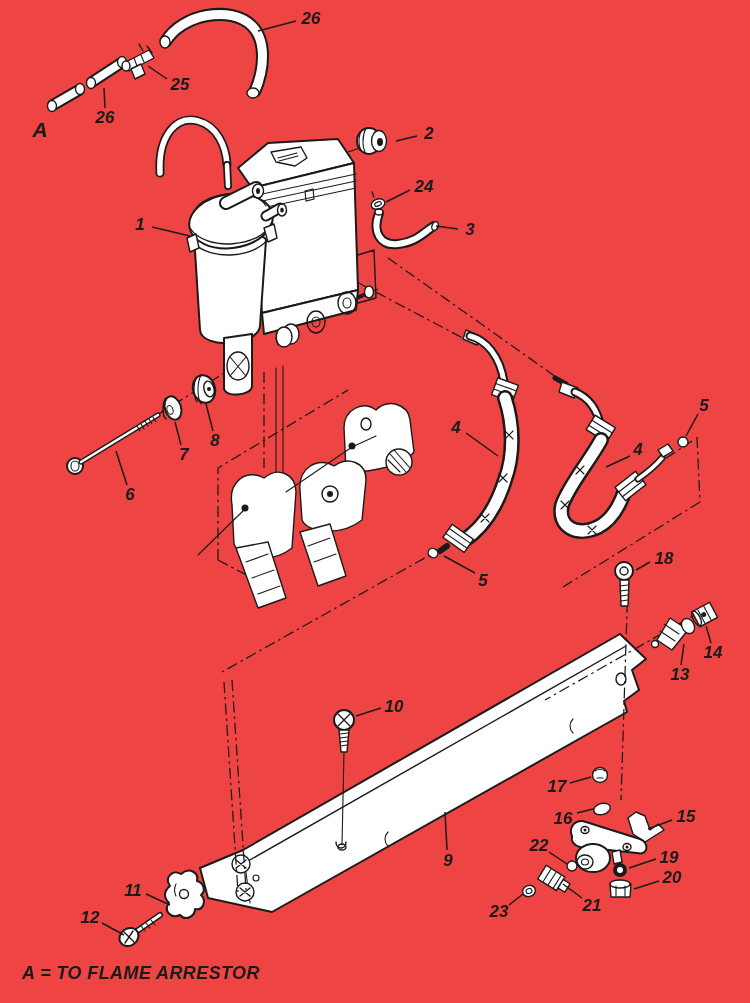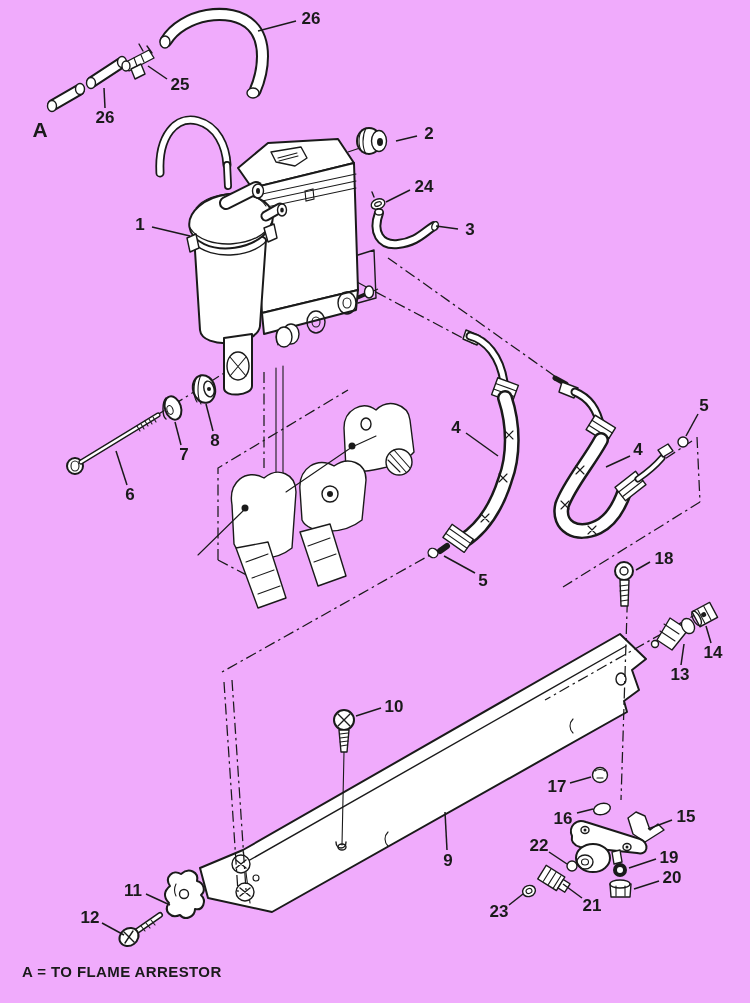--- a/index.html
+++ b/index.html
@@ -1,19 +1,19 @@
 <!DOCTYPE html>
 <html><head>
 <meta charset="utf-8">
 <style>
   html,body{margin:0;padding:0;background:#fff;}
-  .stage{position:relative;width:750px;height:1003px;background:#f0abfc;overflow:hidden;
-         font-family:"Liberation Sans", sans-serif;}
+  .stage{position:relative;width:750px;height:1003px;background:#ef4444;overflow:hidden;
+         font-family:"Liberation Sans", sans-serif;font-style:italic;}
   .stage svg{position:absolute;left:0;top:0;}
-  .note{position:absolute;left:22px;top:963px;font-size:15px;font-weight:bold;
+  .note{position:absolute;left:22px;top:963px;font-size:18px;font-weight:bold;
         letter-spacing:.4px;color:#161616;}
   .ow{stroke:currentColor;fill:#fff;stroke-width:2;stroke-linecap:round;stroke-linejoin:round;}
   .m{stroke:currentColor;fill:none;stroke-width:1.4;stroke-linecap:round;stroke-linejoin:round;}
   .mw{stroke:currentColor;fill:#fff;stroke-width:1.4;stroke-linecap:round;stroke-linejoin:round;}
   .t{stroke:currentColor;fill:none;stroke-width:1.1;stroke-linecap:round;}
   .dk{fill:currentColor;stroke:none;}
   .dd{stroke:currentColor;fill:none;stroke-width:1.25;stroke-dasharray:11 4 2.5 4;}
   .to{stroke:currentColor;fill:none;stroke-linecap:round;}  
   .ti{stroke:#fff;fill:none;stroke-linecap:round;}          
   .lead{stroke:currentColor;stroke-width:1.5;}

